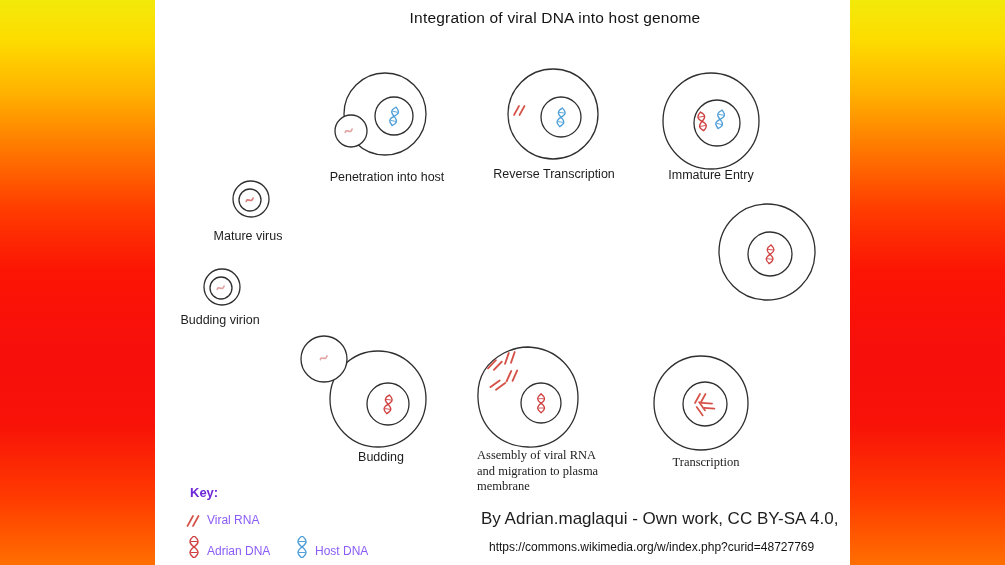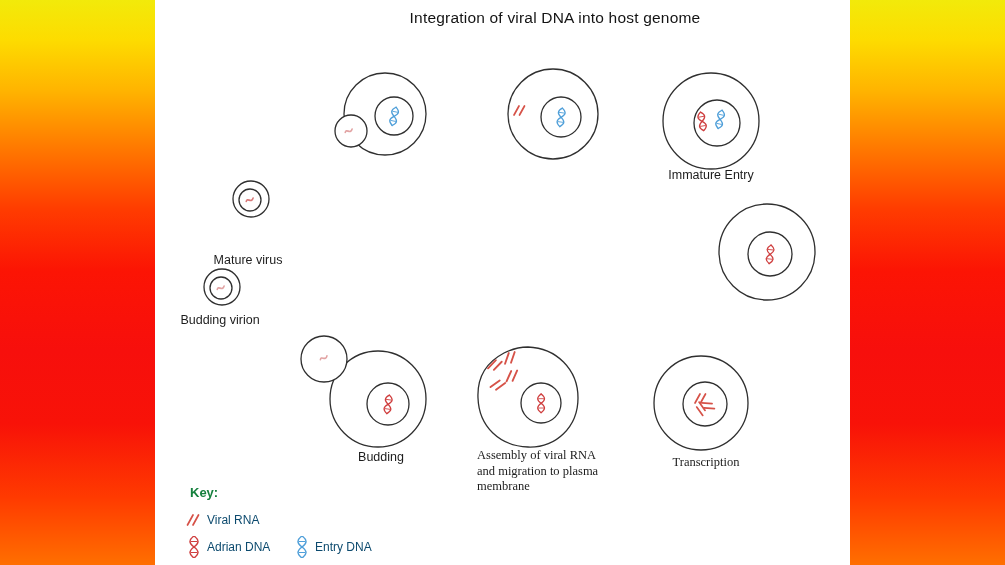--- a/index.html
+++ b/index.html
@@ -17,22 +17,22 @@
   .title {
     position:absolute; left:155px; width:800px; top:9px;
     text-align:center; font-size:15.5px; color:#141414; letter-spacing:0.2px;
   }
   .art { position:absolute; left:0; top:0; }
   .lbl {
     position:absolute; font-size:12.5px; color:#1c1c1c;
     text-align:center; line-height:1.25;
   }
   .lbl-left { text-align:left;font-family:Liberation Serif, serif; }
-  .key-heading { position:absolute; font-size:13px; font-weight:bold; color:#15803d; }
-  .key-row { position:absolute; display:flex; align-items:center; gap:7px; font-size:12px; color:#0c4a6e; }
+  .key-heading { position:absolute; font-size:13px; font-weight:bold; color:#6d28d9; }
+  .key-row { position:absolute; display:flex; align-items:flex-end; gap:7px; font-size:12px; color:#8b5cf6; }
   .key-icon { flex:0 0 auto; }
   .credit { position:absolute; font-size:17px; color:#1d1d1d; }
   .credit-url { position:absolute; font-size:12px; color:#111; }
 </style>
 </head>
 <body>
 
 <div class="page">
 
   <div class="side-bar left"></div>
@@ -122,22 +122,24 @@
         <circle cx="701" cy="403" r="47"></circle>
         <circle cx="705" cy="404" r="22"></circle>
         <use href="#rna" stroke="#d65248" transform="translate(694,394)"></use>
         <use href="#rna" stroke="#d65248" transform="translate(702,401) rotate(65,6,4.5)"></use>
         <use href="#rna" stroke="#d65248" transform="translate(695,404) rotate(115,6,4.5)"></use>
       </g>
 
     </g>
   </svg>
 
+  <div class="lbl" style="left:307px;top:170px;width:160px;">Penetration into host</div>
+  <div class="lbl" style="left:474px;top:167px;width:160px;">Reverse Transcription</div>
   <div class="lbl" style="left:651px;top:168px;width:120px;">Immature Entry</div>
-  <div class="lbl" style="left:188px;top:229px;width:120px;margin-top:24px;">Mature virus</div>
+  <div class="lbl" style="left:188px;top:229px;width:120px;">Mature virus</div>
   <div class="lbl" style="left:160px;top:313px;width:120px;">Budding virion</div>
   <div class="lbl" style="left:321px;top:450px;width:120px;">Budding</div>
   <div class="lbl lbl-left" style="left:477px;top:448px;width:124px;">Assembly of viral RNA and migration to plasma membrane</div>
   <div class="lbl" style="left:646px;top:455px;width:120px;font-family:Liberation Serif, serif;">Transcription</div>
 
   <div class="key-heading" style="left:190px;top:485px;">Key:</div>
 
   <div class="key-row" style="left:186px;top:513px;">
     <svg class="key-icon" width="14" height="12" viewBox="0 0 14 12">
       <g stroke="#d65248" stroke-width="1.7" stroke-linecap="round" fill="none">
@@ -152,17 +154,19 @@
     <svg class="key-icon" width="12" height="22" viewBox="0 0 12 22">
       <use href="#dna" stroke="#cf3e3e"></use>
     </svg>
     <span>Adrian DNA</span>
   </div>
 
   <div class="key-row" style="left:296px;top:536px;">
     <svg class="key-icon" width="12" height="22" viewBox="0 0 12 22">
       <use href="#dna" stroke="#4f9fd9"></use>
     </svg>
-    <span>Entry DNA</span>
+    <span>Host DNA</span>
   </div>
 
+  <div class="credit" style="left:481px;top:509px;">By Adrian.maglaqui - Own work, CC BY-SA 4.0,</div>
+  <div class="credit-url" style="left:489px;top:540px;">https://commons.wikimedia.org/w/index.php?curid=48727769</div>
 
 </div>
 
 </body></html>

